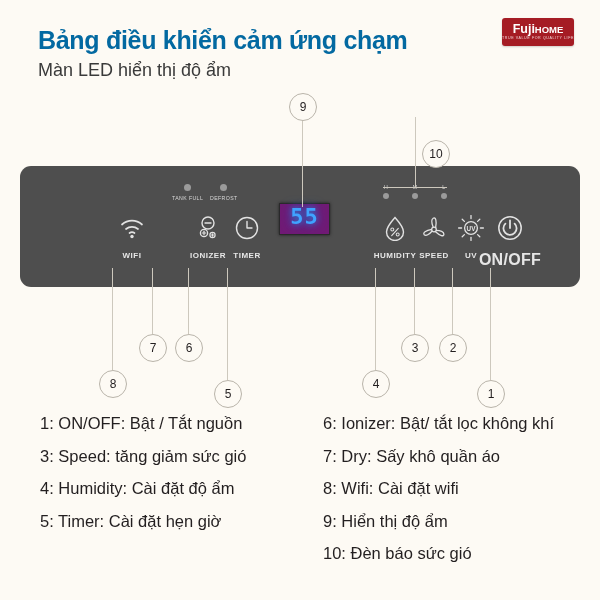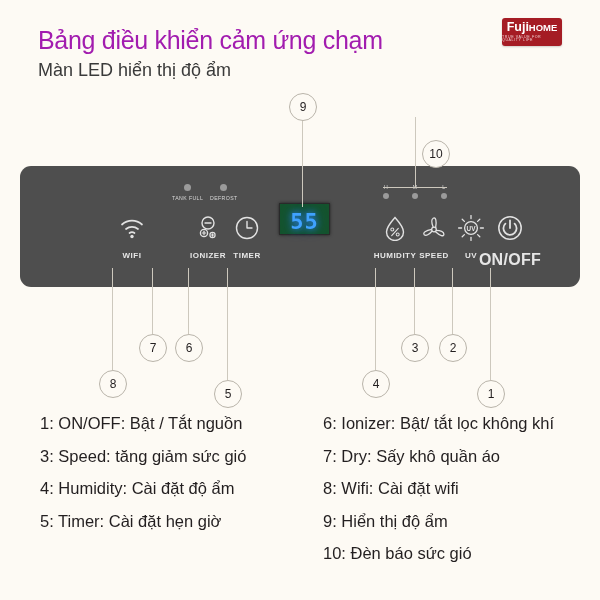--- a/index.html
+++ b/index.html
@@ -9,31 +9,31 @@
     font-family:"Liberation Sans", sans-serif;
     color:#231f20;
     overflow:hidden;
     position:relative;
   }
   #stage{position:absolute;left:0;top:0;width:600px;height:600px;}
 
   
   .title{
     position:absolute;left:38px;top:26px;
-    font-size:25px;font-weight:normal;letter-spacing:-0.3px;
-    color:#a21caf;white-space:nowrap;
+    font-size:25px;font-weight:bold;letter-spacing:-0.3px;
+    color:#0369a1;white-space:nowrap;
   }
   .subtitle{
     position:absolute;left:38px;top:60px;
     font-size:18px;font-weight:normal;color:#3a3a3a;white-space:nowrap;
   }
 
   
   .logo{
-    position:absolute;left:502px;top:18px;width:60px;height:28px;
+    position:absolute;left:502px;top:18px;width:72px;height:28px;
     background:#A51C24;border-radius:3px;
     display:flex;flex-direction:column;align-items:center;justify-content:center;
     box-shadow:0 1px 2px rgba(0,0,0,.18);
   }
   .logo-main{font-size:12.5px;font-weight:bold;color:#fff;line-height:1;letter-spacing:0px;}
   .logo-main .lc{font-size:9.5px;}
   .logo-sub{font-size:3.6px;color:#f1d4d6;letter-spacing:.6px;margin-top:2px;line-height:1;}
 
   
   .panel{
@@ -53,22 +53,22 @@
 
   
   .btn{position:absolute;display:flex;flex-direction:column;align-items:center;width:60px;}
   .btn .glyph{height:34px;display:flex;align-items:center;justify-content:center;}
   .btn .lbl{margin-top:6px;font-size:8px;font-weight:bold;letter-spacing:.5px;color:#e6e6e6;white-space:nowrap;}
   .btn .lbl.big{font-size:16px;letter-spacing:.3px;}
 
   
   .display{
     position:absolute;left:279px;top:203px;width:49px;height:30px;
-    background:#14532d;border:1px solid #2a2a2a;
-    display:flex;align-items:flex-end;justify-content:center;
+    background:#701a75;border:1px solid #2a2a2a;
+    display:flex;align-items:flex-start;justify-content:center;
     box-shadow:0 0 3px rgba(0,0,0,.6);
   }
   .display .digits{
     font-family:"DejaVu Sans Mono", monospace;
     font-size:22px;font-weight:bold;color:#3fa2ff;letter-spacing:1px;
     text-shadow:0 0 6px #2b7fe0,0 0 12px #1d5fb8;
   }
 
   
   .callout{

